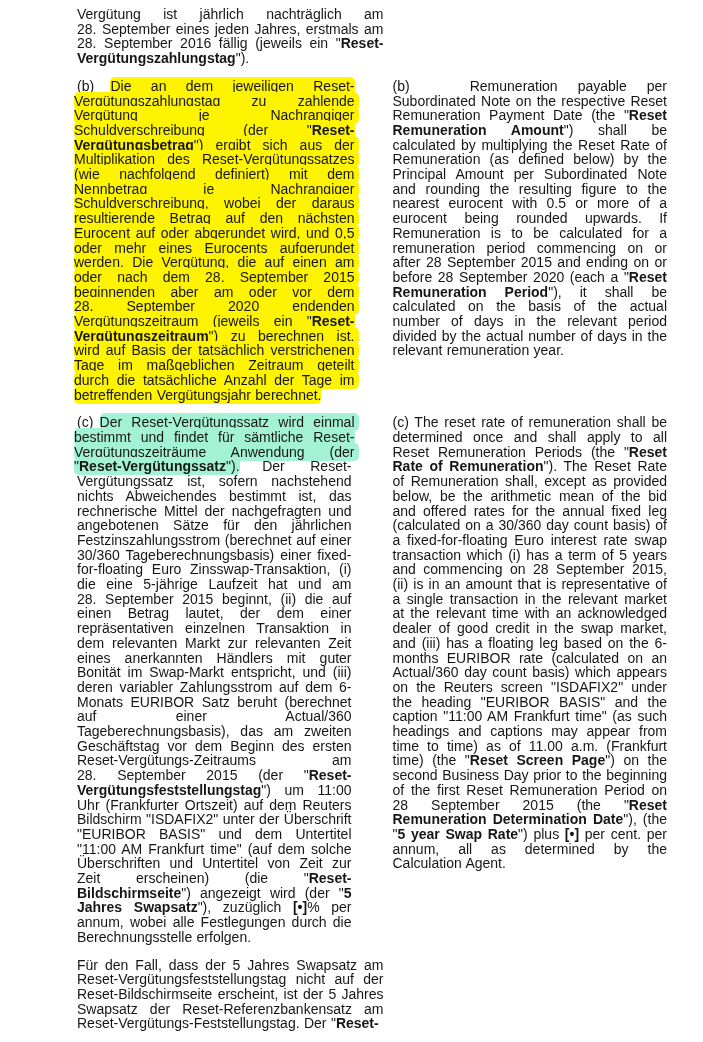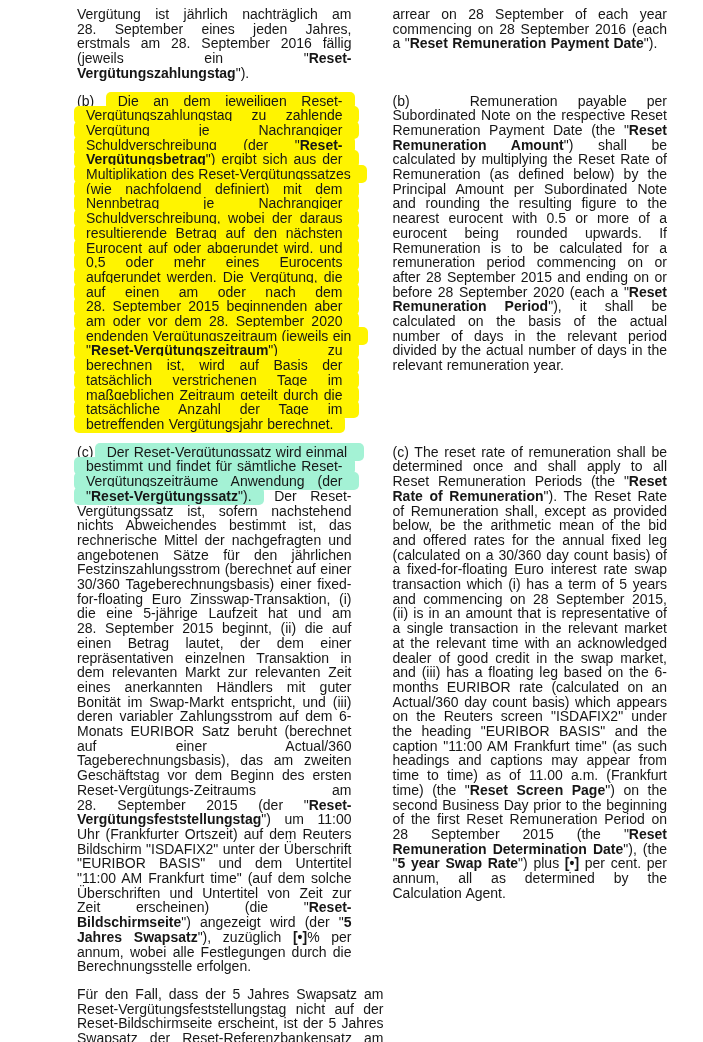--- a/index.html
+++ b/index.html
@@ -35,35 +35,34 @@
     line-height: 14.7px;
     text-align: justify;
     word-spacing: 0.5px;
     margin-left: 32px;
   }
   .cell span { white-space: pre-wrap; }
   .b { font-weight: bold; }
   .i { }
   mark {
     color: inherit;
-    padding: 1px 12px;
+    padding: 1px 0;
     margin: 0 -3px;
     border-radius: 5px;
     -webkit-box-decoration-break: clone;
     box-decoration-break: clone;
   }
 </style>
 </head>
 <body>
 
 <div class="page">
   <div class="doc-body" id="doc-body">
       <div class="doc-row">
         <div class="cell"><span>Vergütung ist jährlich nachträglich am 28.&nbsp;September eines jeden Jahres, erstmals am 28.&nbsp;September&nbsp;2016 fällig (jeweils ein "</span><span class="b">Reset-Vergütungszahlungstag</span><span>").</span></div>
-        <div class="cell"><span>arrear on 28&nbsp;September of each year commencing on 28&nbsp;September&nbsp;2016 (each a "</span><span class="b">Reset Remuneration Payment Date</span><span>").</span></div>
       </div>
       <div class="doc-row">
         <div class="cell"><span>(b) </span><mark style="background: rgb(255, 244, 0);"><span>Die an dem jeweiligen Reset-Vergütungszahlungstag zu zahlende Vergütung je Nachrangiger Schuldverschreibung (der "</span><span class="b">Reset-Vergütungsbetrag</span><span>") ergibt sich aus der Multiplikation des Reset-Vergütungssatzes (wie nachfolgend definiert) mit dem Nennbetrag je Nachrangiger Schuldverschreibung, wobei der daraus resultierende Betrag auf den nächsten Eurocent auf oder abgerundet wird, und 0,5 oder mehr eines Eurocents aufgerundet werden. Die Vergütung, die auf einen am oder nach dem 28.&nbsp;September&nbsp;2015 beginnenden aber am oder vor dem 28.&nbsp;September&nbsp;2020 endenden Vergütungszeitraum (jeweils ein "</span><span class="b">Reset-Vergütungszeitraum</span><span>") zu berechnen ist, wird auf Basis der tatsächlich verstrichenen Tage im maßgeblichen Zeitraum geteilt durch die tatsächliche Anzahl der Tage im betreffenden Vergütungsjahr berechnet.</span></mark></div>
         <div class="cell"><span>(b)&nbsp;&nbsp; Remuneration payable per Subordinated Note on the respective Reset Remuneration Payment Date (the "</span><span class="b">Reset Remuneration Amount</span><span>") shall be calculated by multiplying the Reset Rate of Remuneration (as defined below) by the Principal Amount per Subordinated Note and rounding the resulting figure to the nearest eurocent with 0.5 or more of a eurocent being rounded upwards. If Remuneration is to be calculated for a remuneration period commencing on or after 28&nbsp;September&nbsp;2015 and ending on or before 28&nbsp;September&nbsp;2020 (each a "</span><span class="b">Reset Remuneration Period</span><span>"), it shall be calculated on the basis of the actual number of days in the relevant period divided by the actual number of days in the relevant remuneration year.</span></div>
       </div>
       <div class="doc-row">
         <div class="cell"><span>(c) </span><mark style="background: rgb(164, 242, 213);"><span>Der Reset-Vergütungssatz wird einmal bestimmt und findet für sämtliche Reset-Vergütungszeiträume Anwendung (der "</span><span class="b">Reset-Vergütungssatz</span><span>").</span></mark><span> Der Reset-Vergütungssatz ist, sofern nachstehend nichts Abweichendes bestimmt ist, das rechnerische Mittel der nachgefragten und angebotenen Sätze für den jährlichen Festzinszahlungsstrom (berechnet auf einer 30/360 Tageberechnungsbasis) einer fixed-for-floating Euro Zinsswap-Transaktion, (i) die eine 5-jährige Laufzeit hat und am 28.&nbsp;September&nbsp;2015 beginnt, (ii) die auf einen Betrag lautet, der dem einer repräsentativen einzelnen Transaktion in dem relevanten Markt zur relevanten Zeit eines anerkannten Händlers mit guter Bonität im Swap-Markt entspricht, und (iii) deren variabler Zahlungsstrom auf dem 6-Monats EURIBOR Satz beruht (berechnet auf einer Actual/360 Tageberechnungsbasis), das am zweiten Geschäftstag vor dem Beginn des ersten Reset-Vergütungs-Zeitraums am 28.&nbsp;September&nbsp;2015 (der "</span><span class="b">Reset-Vergütungsfeststellungstag</span><span>") um 11:00 Uhr (Frankfurter Ortszeit) auf dem Reuters Bildschirm "ISDAFIX2" unter der Überschrift "EURIBOR BASIS" und dem Untertitel "11:00 AM Frankfurt time" (auf dem solche Überschriften und Untertitel von Zeit zur Zeit erscheinen) (die "</span><span class="b">Reset-Bildschirmseite</span><span>") angezeigt wird (der "</span><span class="b">5 Jahres Swapsatz</span><span>"), zuzüglich </span><span class="b">[•]</span><span>% </span><span class="i">per annum</span><span>, wobei alle Festlegungen durch die Berechnungsstelle erfolgen.</span></div>
         <div class="cell"><span>(c) The reset rate of remuneration shall be determined once and shall apply to all Reset Remuneration Periods (the "</span><span class="b">Reset Rate of Remuneration</span><span>"). The Reset Rate of Remuneration shall, except as provided below, be the arithmetic mean of the bid and offered rates for the annual fixed leg (calculated on a 30/360 day count basis) of a fixed-for-floating Euro interest rate swap transaction which (i) has a term of 5 years and commencing on 28&nbsp;September&nbsp;2015, (ii) is in an amount that is representative of a single transaction in the relevant market at the relevant time with an acknowledged dealer of good credit in the swap market, and (iii) has a floating leg based on the 6-months EURIBOR rate (calculated on an Actual/360 day count basis) which appears on the Reuters screen "ISDAFIX2" under the heading "EURIBOR BASIS" and the caption "11:00 AM Frankfurt time" (as such headings and captions may appear from time to time) as of 11.00 a.m. (Frankfurt time) (the "</span><span class="b">Reset Screen Page</span><span>") on the second Business Day prior to the beginning of the first Reset Remuneration Period on 28&nbsp;September&nbsp;2015 (the "</span><span class="b">Reset Remuneration Determination Date</span><span>"), (the "</span><span class="b">5 year Swap Rate</span><span>") plus </span><span class="b">[•]</span><span> per cent. </span><span class="i">per annum</span><span>, all as determined by the Calculation Agent.</span></div>
       </div>
       <div class="doc-row">

